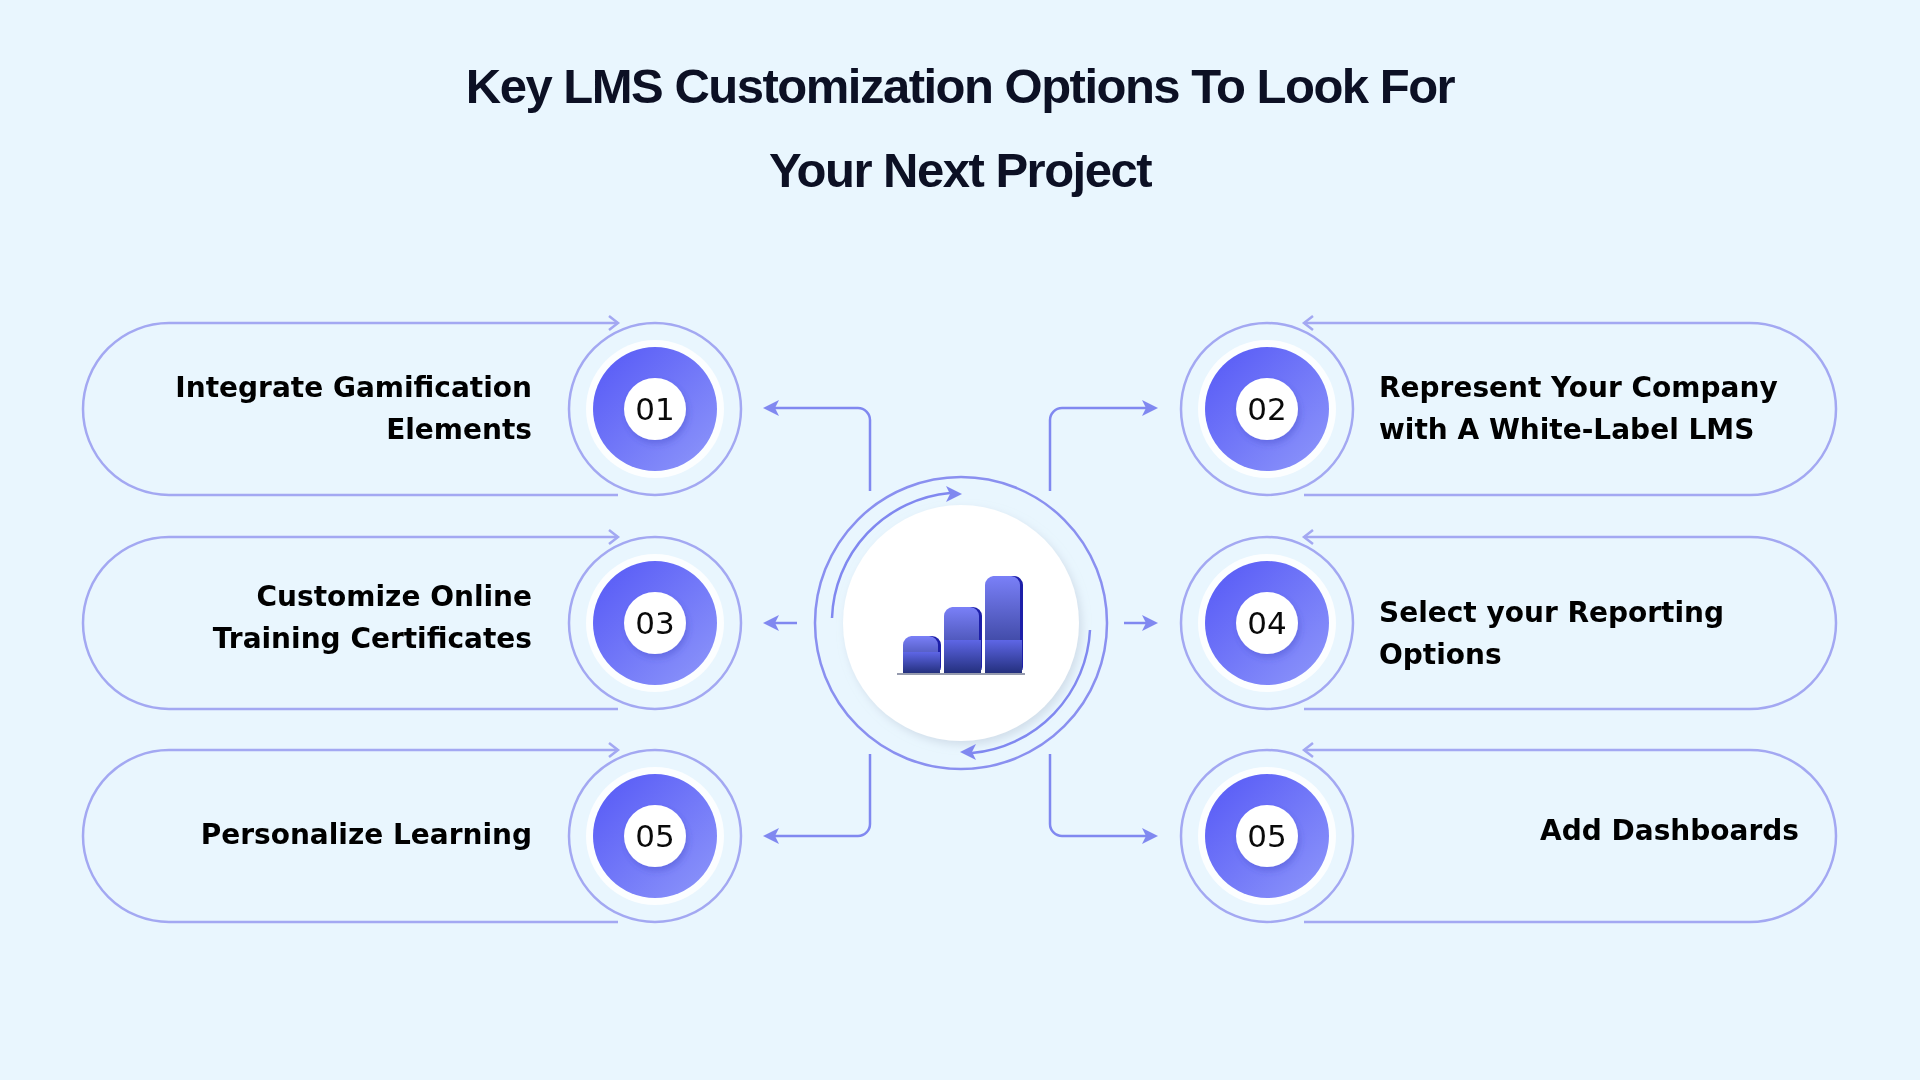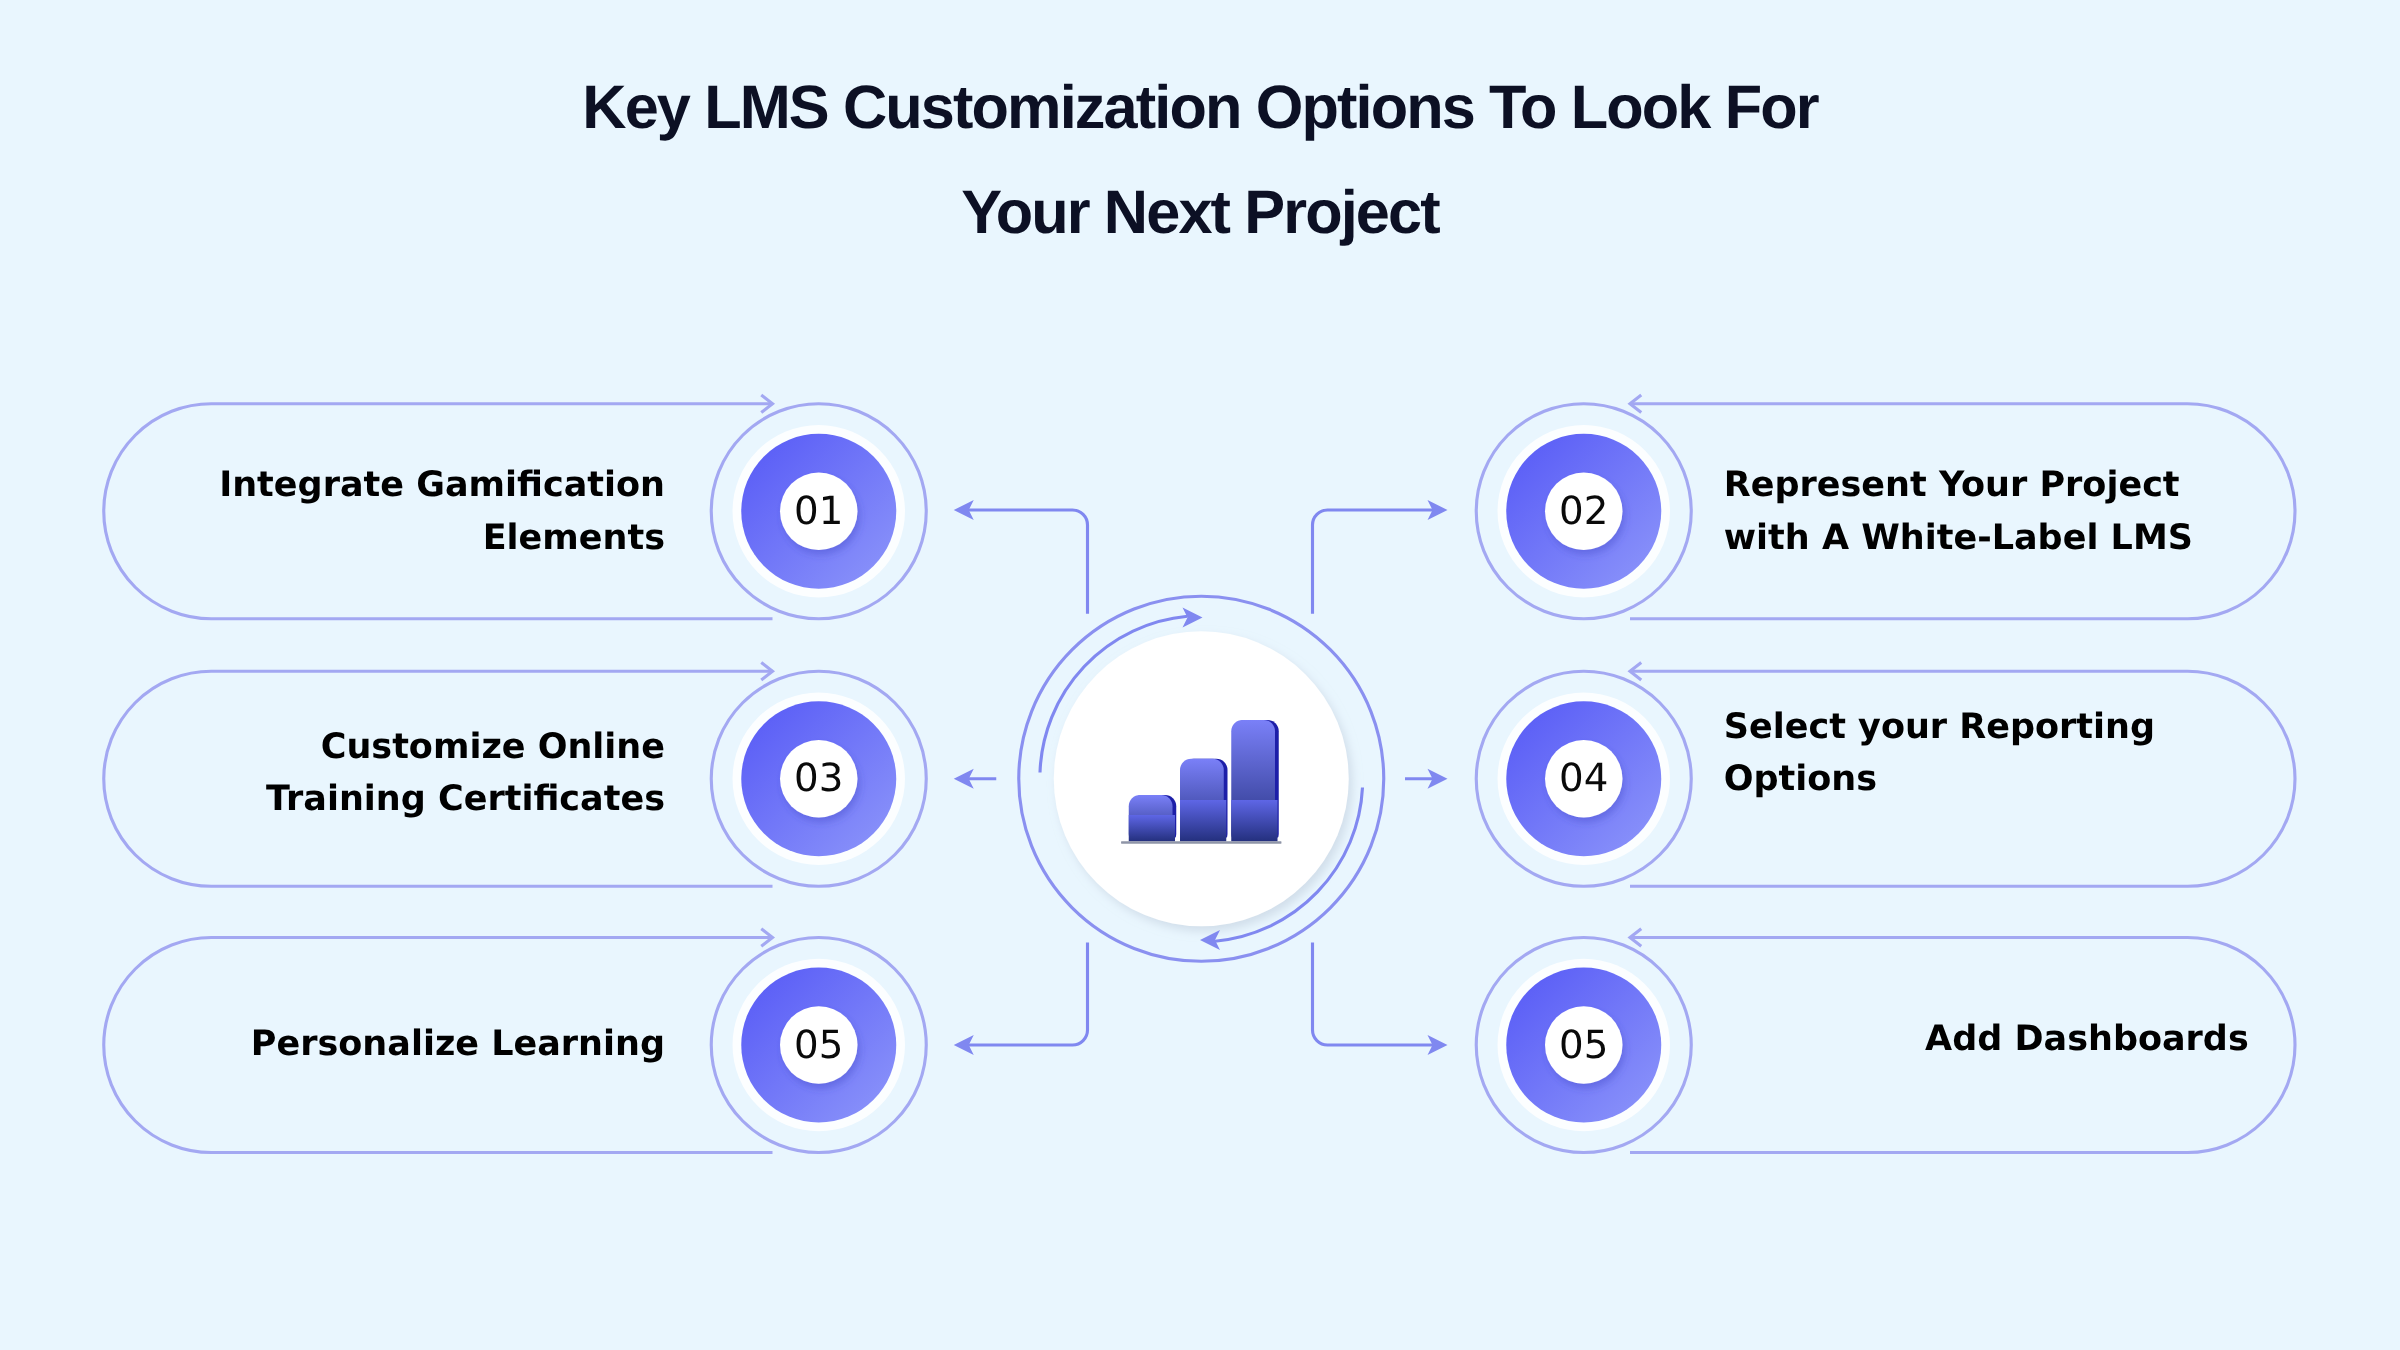--- a/index.html
+++ b/index.html
@@ -193,28 +193,28 @@
 <div class="badge-num" style="left:655px; top:623px;">03</div>
 <div class="badge-num" style="left:1267px; top:623px;">04</div>
 <div class="badge-num" style="left:655px; top:836px;">05</div>
 <div class="badge-num" style="left:1267px; top:836px;">05</div>
 
 <div class="label left" style="top:367px; height:84px;">
   <span>Integrate Gamification</span>
   <span>Elements</span>
 </div>
 <div class="label right" style="top:367px; height:84px;">
-  <span>Represent Your Project</span>
+  <span>Represent Your Company</span>
   <span>with A White-Label LMS</span>
 </div>
 <div class="label left" style="top:576px; height:84px;justify-content:center;">
   <span>Customize Online</span>
   <span>Training Certificates</span>
 </div>
-<div class="label right" style="top:560px; height:84px;">
+<div class="label right" style="top:592px; height:84px;">
   <span>Select your Reporting</span>
   <span>Options</span>
 </div>
 <div class="label left" style="top:793px; height:84px;">
   <span>Personalize Learning</span>
 </div>
 <div class="label right" style="top:810px; height:42px;text-align:right;">
   <span>Add Dashboards</span>
 </div>
 

